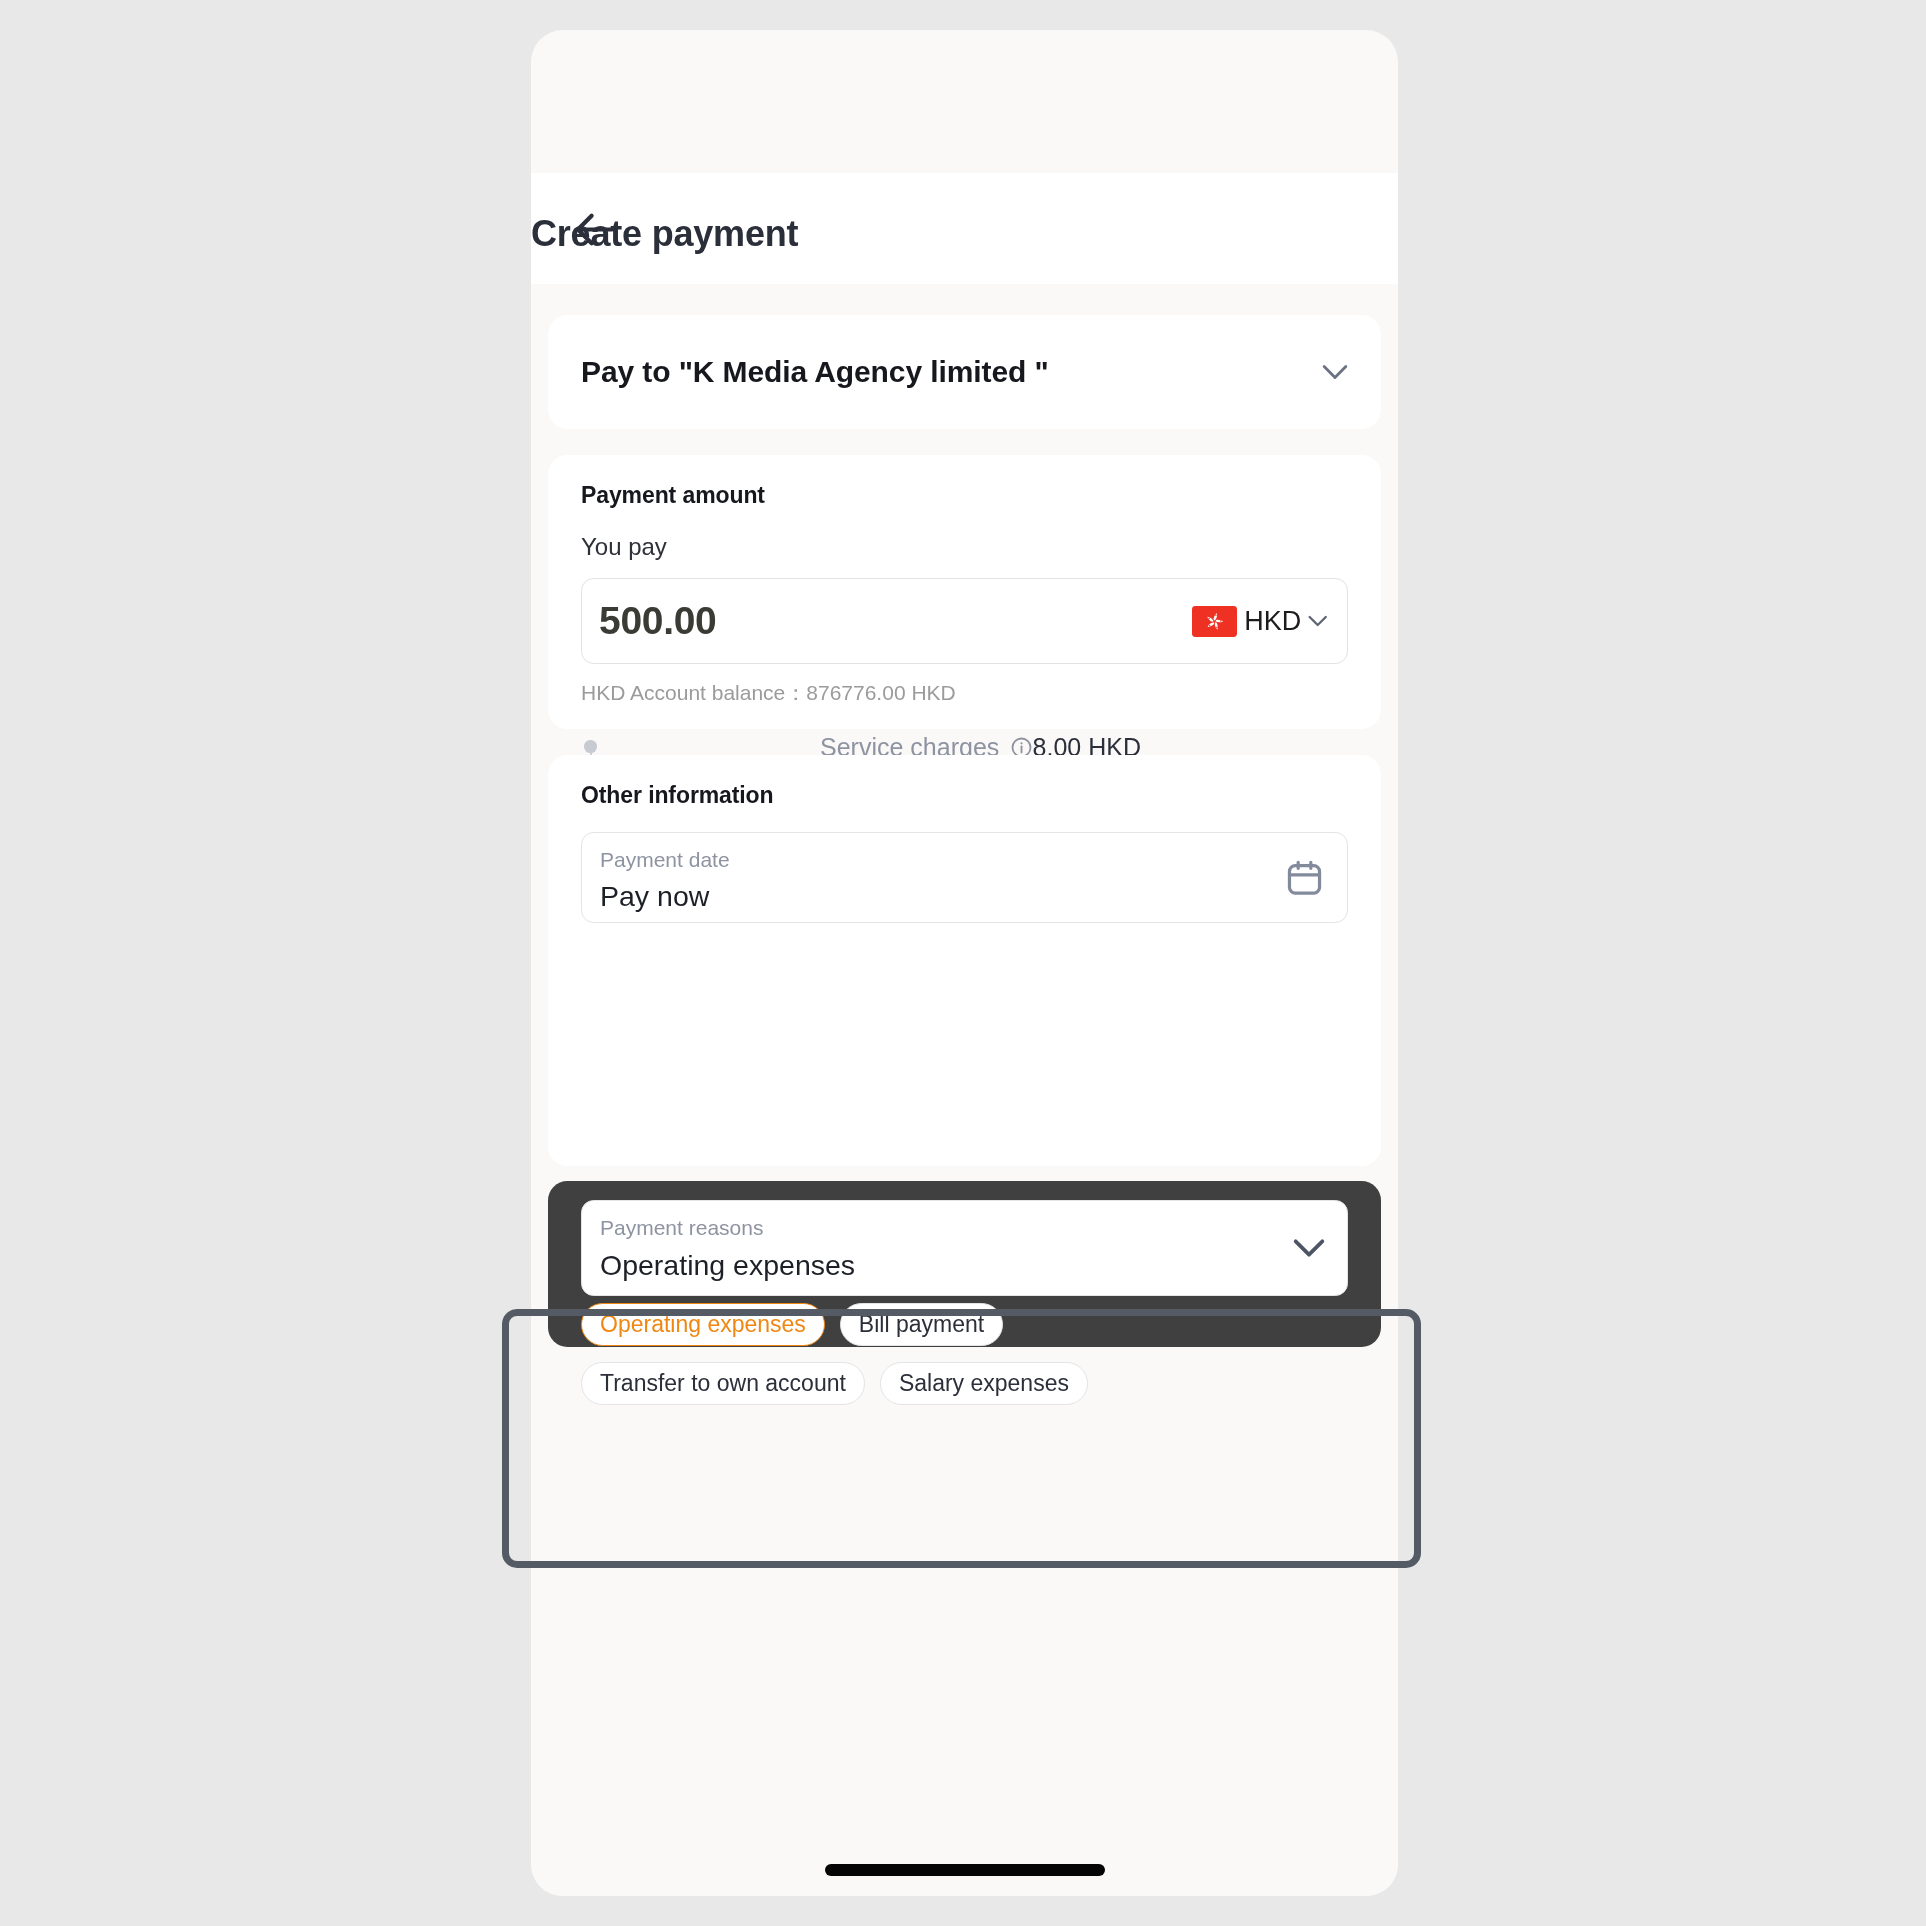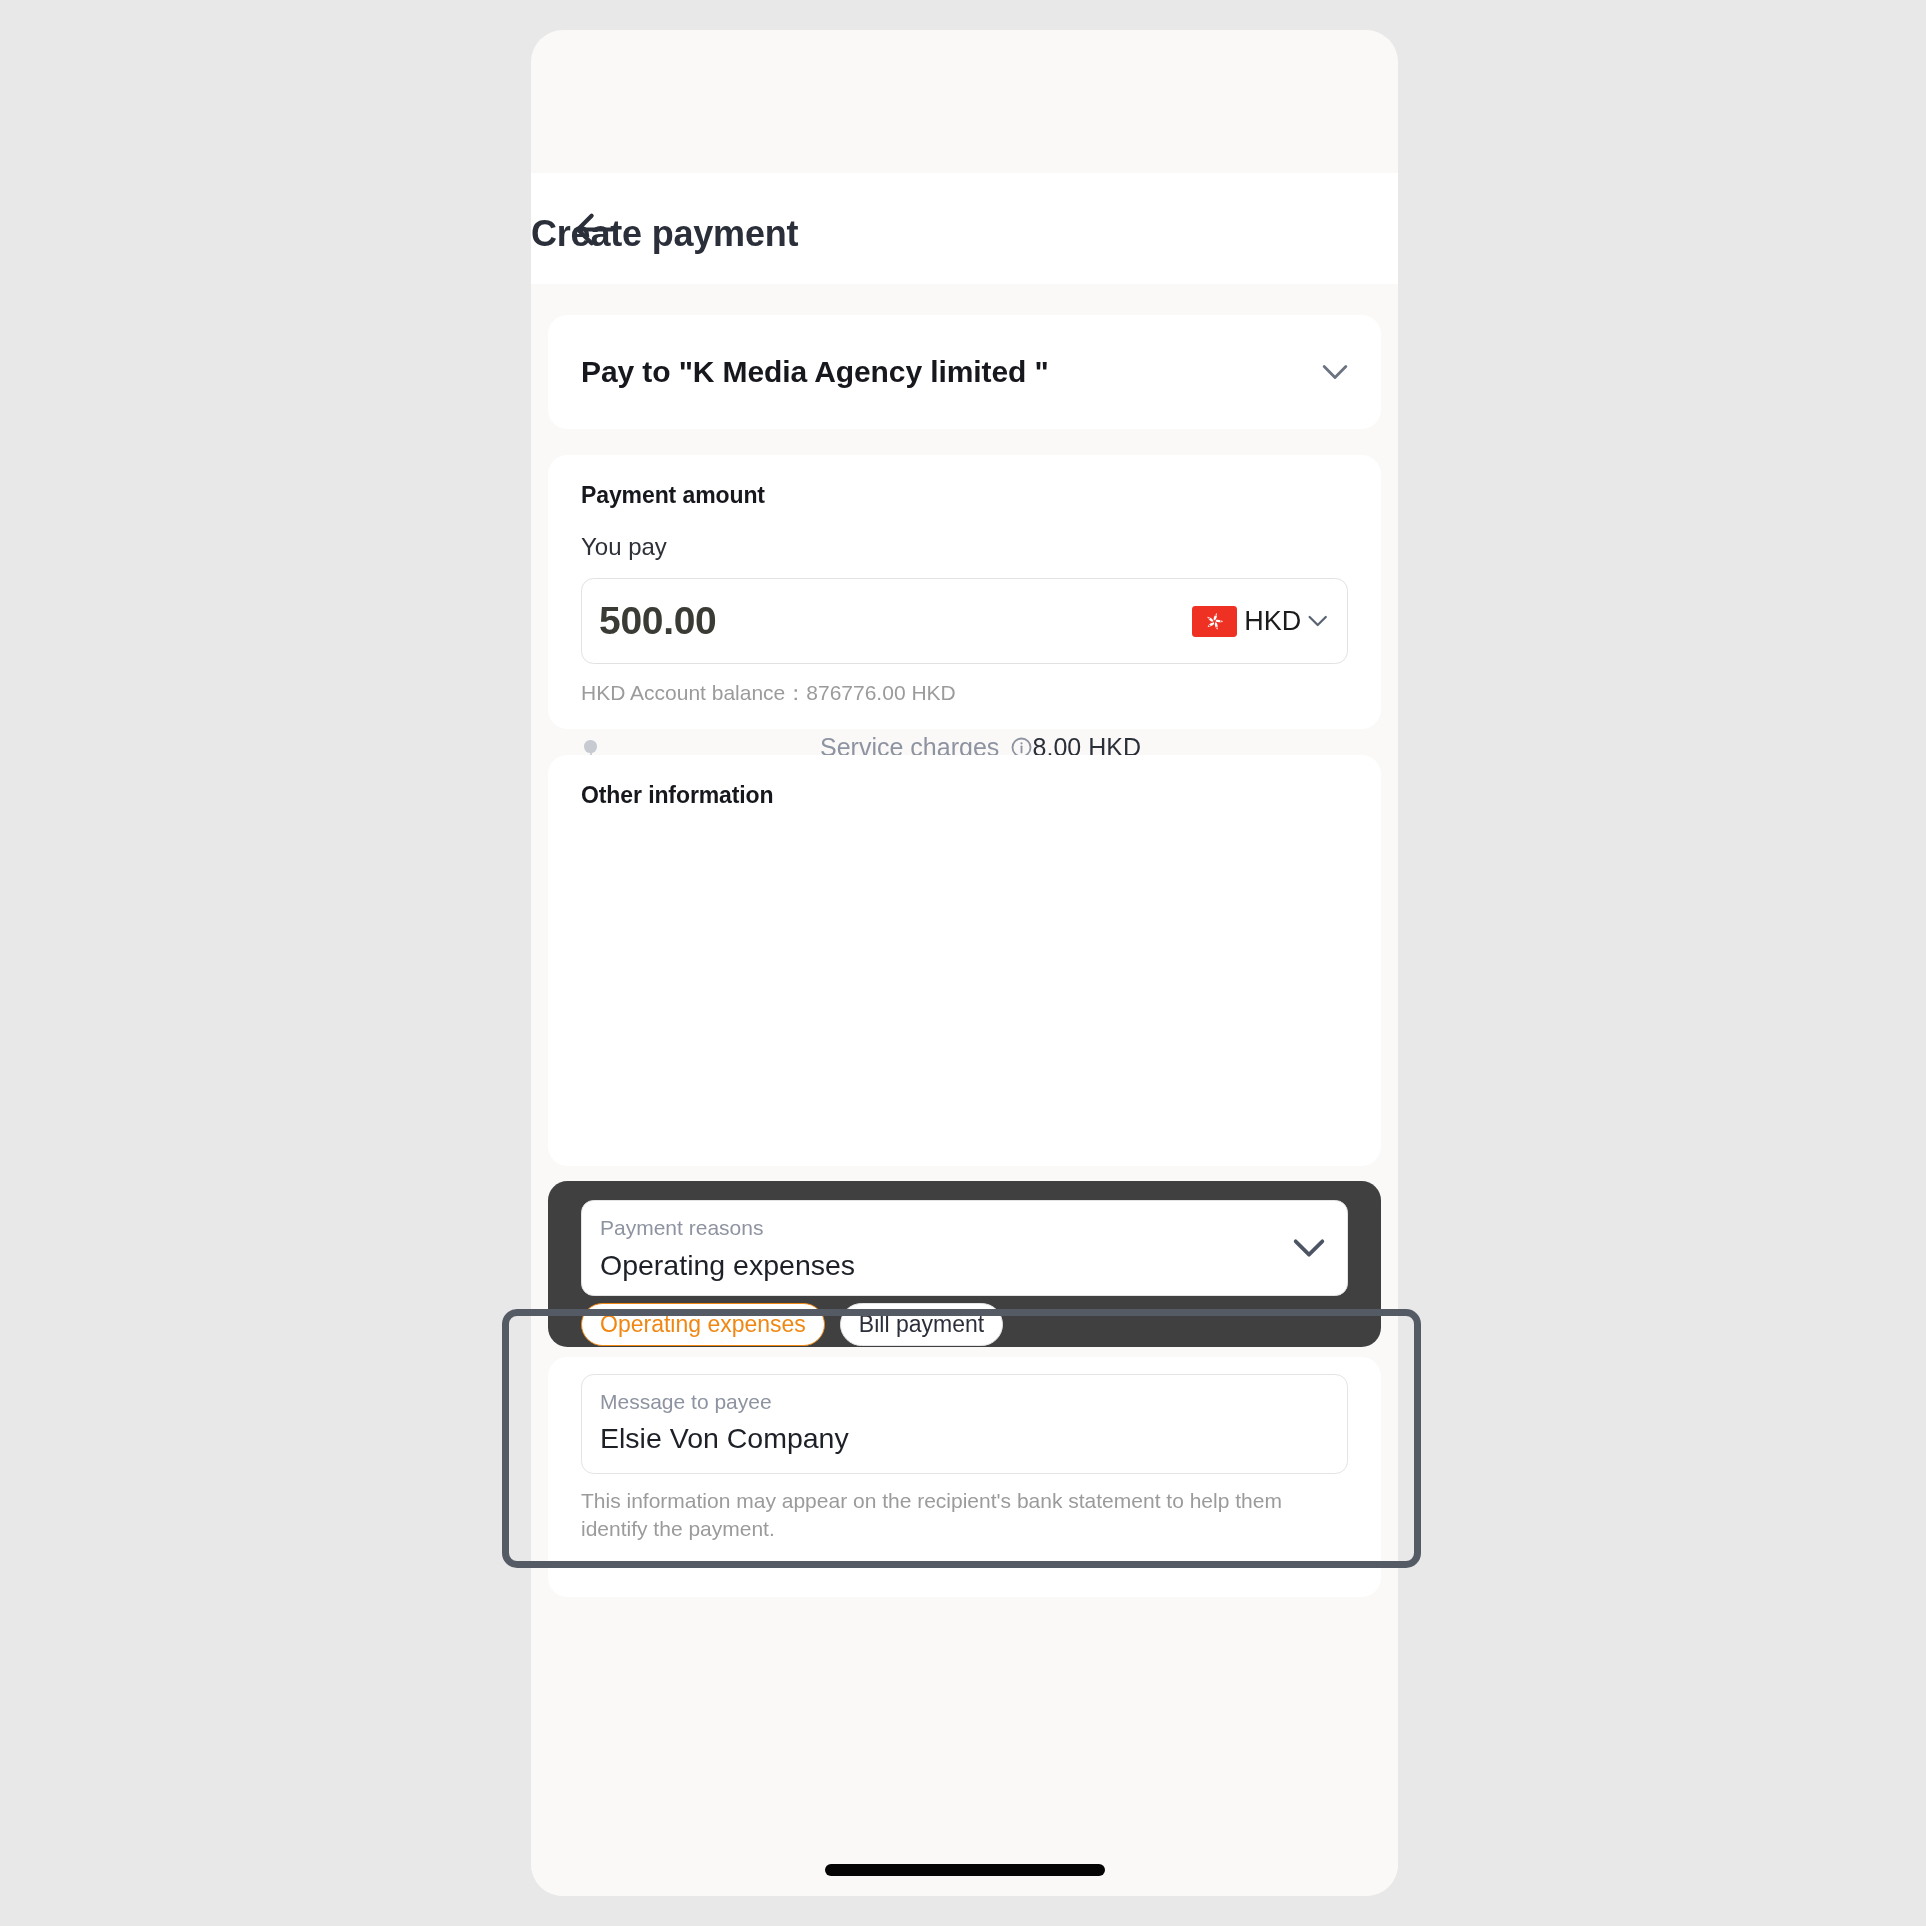--- a/index.html
+++ b/index.html
@@ -491,20 +491,29 @@
             <div class="tl-dot"></div>
             <div class="tl-label">Debit amount</div>
             <div class="tl-value">508.00 HKD</div>
           </div>
         </div>
       </div>
 
       <div class="card" id="card-other">
         <div class="card-title">Other information</div>
 
+        <div class="field" style="margin-top:23px;height:91px;">
+          <div class="field-label">Payment date</div>
+          <div class="field-value">Pay now</div>
+          <svg class="field-icon" width="41" height="41" viewBox="0 0 24 24" fill="none">
+            <rect x="3.2" y="4.8" width="17.6" height="16" rx="3.4" stroke="#838a9c" stroke-width="1.9"></rect>
+            <path d="M3.2 10.1h17.6" stroke="#838a9c" stroke-width="1.9"></path>
+            <path d="M8.3 2.9v3.4M15.7 2.9v3.4" stroke="#838a9c" stroke-width="1.9" stroke-linecap="round"></path>
+          </svg>
+        </div>
       </div>
 
       <div class="card" id="card-reasons">
         <div class="field" style="height:96px;">
           <div class="field-label">Payment reasons</div>
           <div class="field-value">Operating expenses</div>
           <svg class="field-icon" width="32" height="19.4" viewBox="0 0 24 14" fill="none">
             <path d="M2 2l10 10L22 2" stroke="#4d5564" stroke-width="2.8" stroke-linecap="round" stroke-linejoin="round"></path>
           </svg>
         </div>
@@ -514,27 +523,20 @@
         <div class="chip-row" id="chip-row-1">
             <div class="chip selected">Operating expenses</div>
             <div class="chip">Bill payment</div>
           </div>
         <div class="chip-row" id="chip-row-2">
             <div class="chip">Transfer to own account</div>
             <div class="chip">Salary expenses</div>
           </div>
       </div>
 
-      <div class="card" id="card-message">
-        <div class="field">
-          <div class="field-label">Message to payee</div>
-          <div class="field-value">Elsie Von Company</div>
-        </div>
-        <div class="hint">This information may appear on the recipient's bank statement to help them identify the payment.</div>
-      </div>
 
     </div>
 
     <div class="home-indicator"></div>
   </div>
 
   <div id="highlight"></div>
 
 </div>
 

